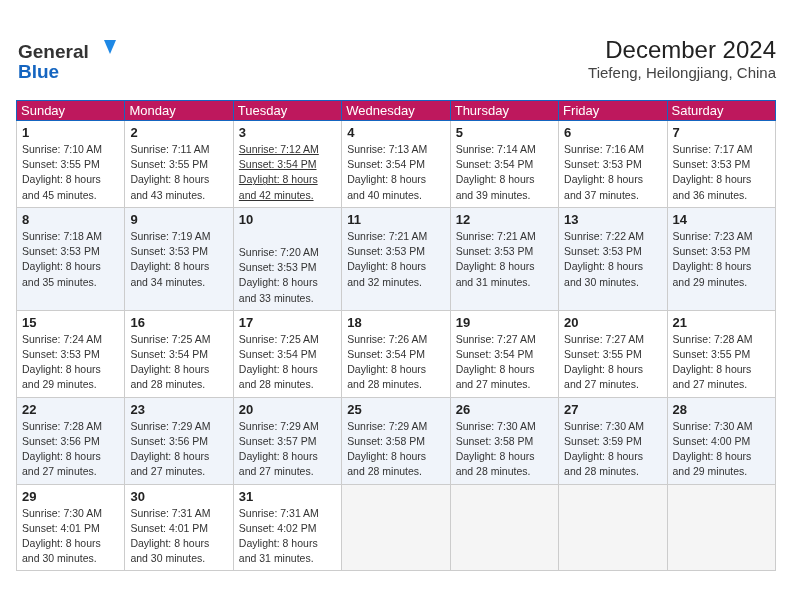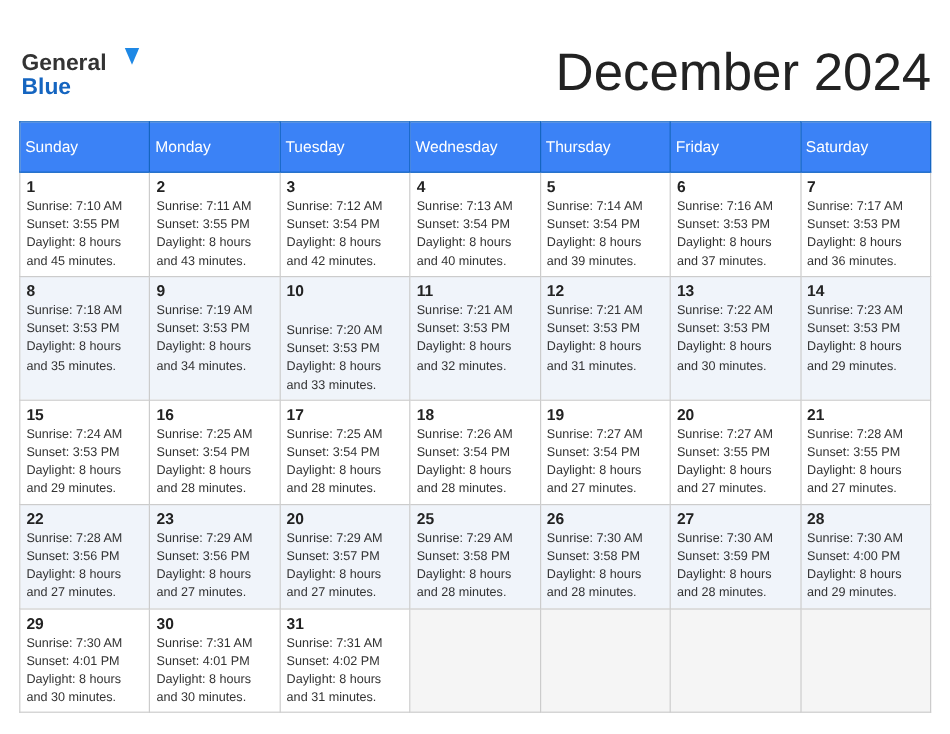--- a/index.html
+++ b/index.html
@@ -19,37 +19,37 @@
     }
     .logo {
       display: flex;
       flex-direction: column;
       align-items: flex-start;
     }
     .title-area {
       text-align: right;
     }
     .month-title {
-      font-size: 44px;
+      font-size: 24px;
       font-weight: normal;
       color: #222;
     }
     .location {
       font-size: 15px;
       color: #444;
     }
     .calendar {
       width: 100%;
       border-collapse: collapse;
       font-size: 11px;
     }
     .calendar th {
-      background: #3b82f6;
+      background: #be185d;
       color: #fff;
-      padding: 13px 4px;
+      padding: 2px 4px;
       text-align: left;
       font-size: 13px;
       font-weight: normal;
       border: 1px solid #1565c0;
     }
     .calendar td {
       vertical-align: top;
       padding: 4px 5px;
       border: 1px solid #ccc;
       width: 108px;
@@ -85,20 +85,21 @@
       <svg width="110" height="50" viewBox="0 0 110 50">
         <text x="2" y="22" font-family="Arial" font-size="19" font-weight="bold" fill="#333">General</text>
         <polygon points="88,4 100,4 94,18" fill="#1e88e5"></polygon>
         <text x="2" y="42" font-family="Arial" font-size="19" font-weight="bold" fill="#1565c0">Blue</text>
       </svg>
     </div>
   </div>
 </div>
   <div class="title-area">
     <div class="month-title">December 2024</div>
+    <div class="location">Tiefeng, Heilongjiang, China</div>
   </div>
 </div>
 
 <table class="calendar">
   <thead>
     <tr>
     <th>Sunday</th>
         <th>Monday</th>
         <th>Tuesday</th>
         <th>Wednesday</th>
@@ -118,21 +119,21 @@
         </td>
         <td>
           <span class="day-num">2</span>
           <div class="day-info" style="white-space: pre-line;">Sunrise: 7:11 AM
 Sunset: 3:55 PM
 Daylight: 8 hours
 and 43 minutes.</div>
         </td>
         <td>
           <span class="day-num">3</span>
-          <div class="day-info" style="white-space: pre-line;">Sunrise: 7:12 AM
+          <div class="day-info" style="white-space: pre-line; text-decoration: underline;">Sunrise: 7:12 AM
 Sunset: 3:54 PM
 Daylight: 8 hours
 and 42 minutes.</div>
         </td>
         <td>
           <span class="day-num">4</span>
           <div class="day-info" style="white-space: pre-line;">Sunrise: 7:13 AM
 Sunset: 3:54 PM
 Daylight: 8 hours
 and 40 minutes.</div>

